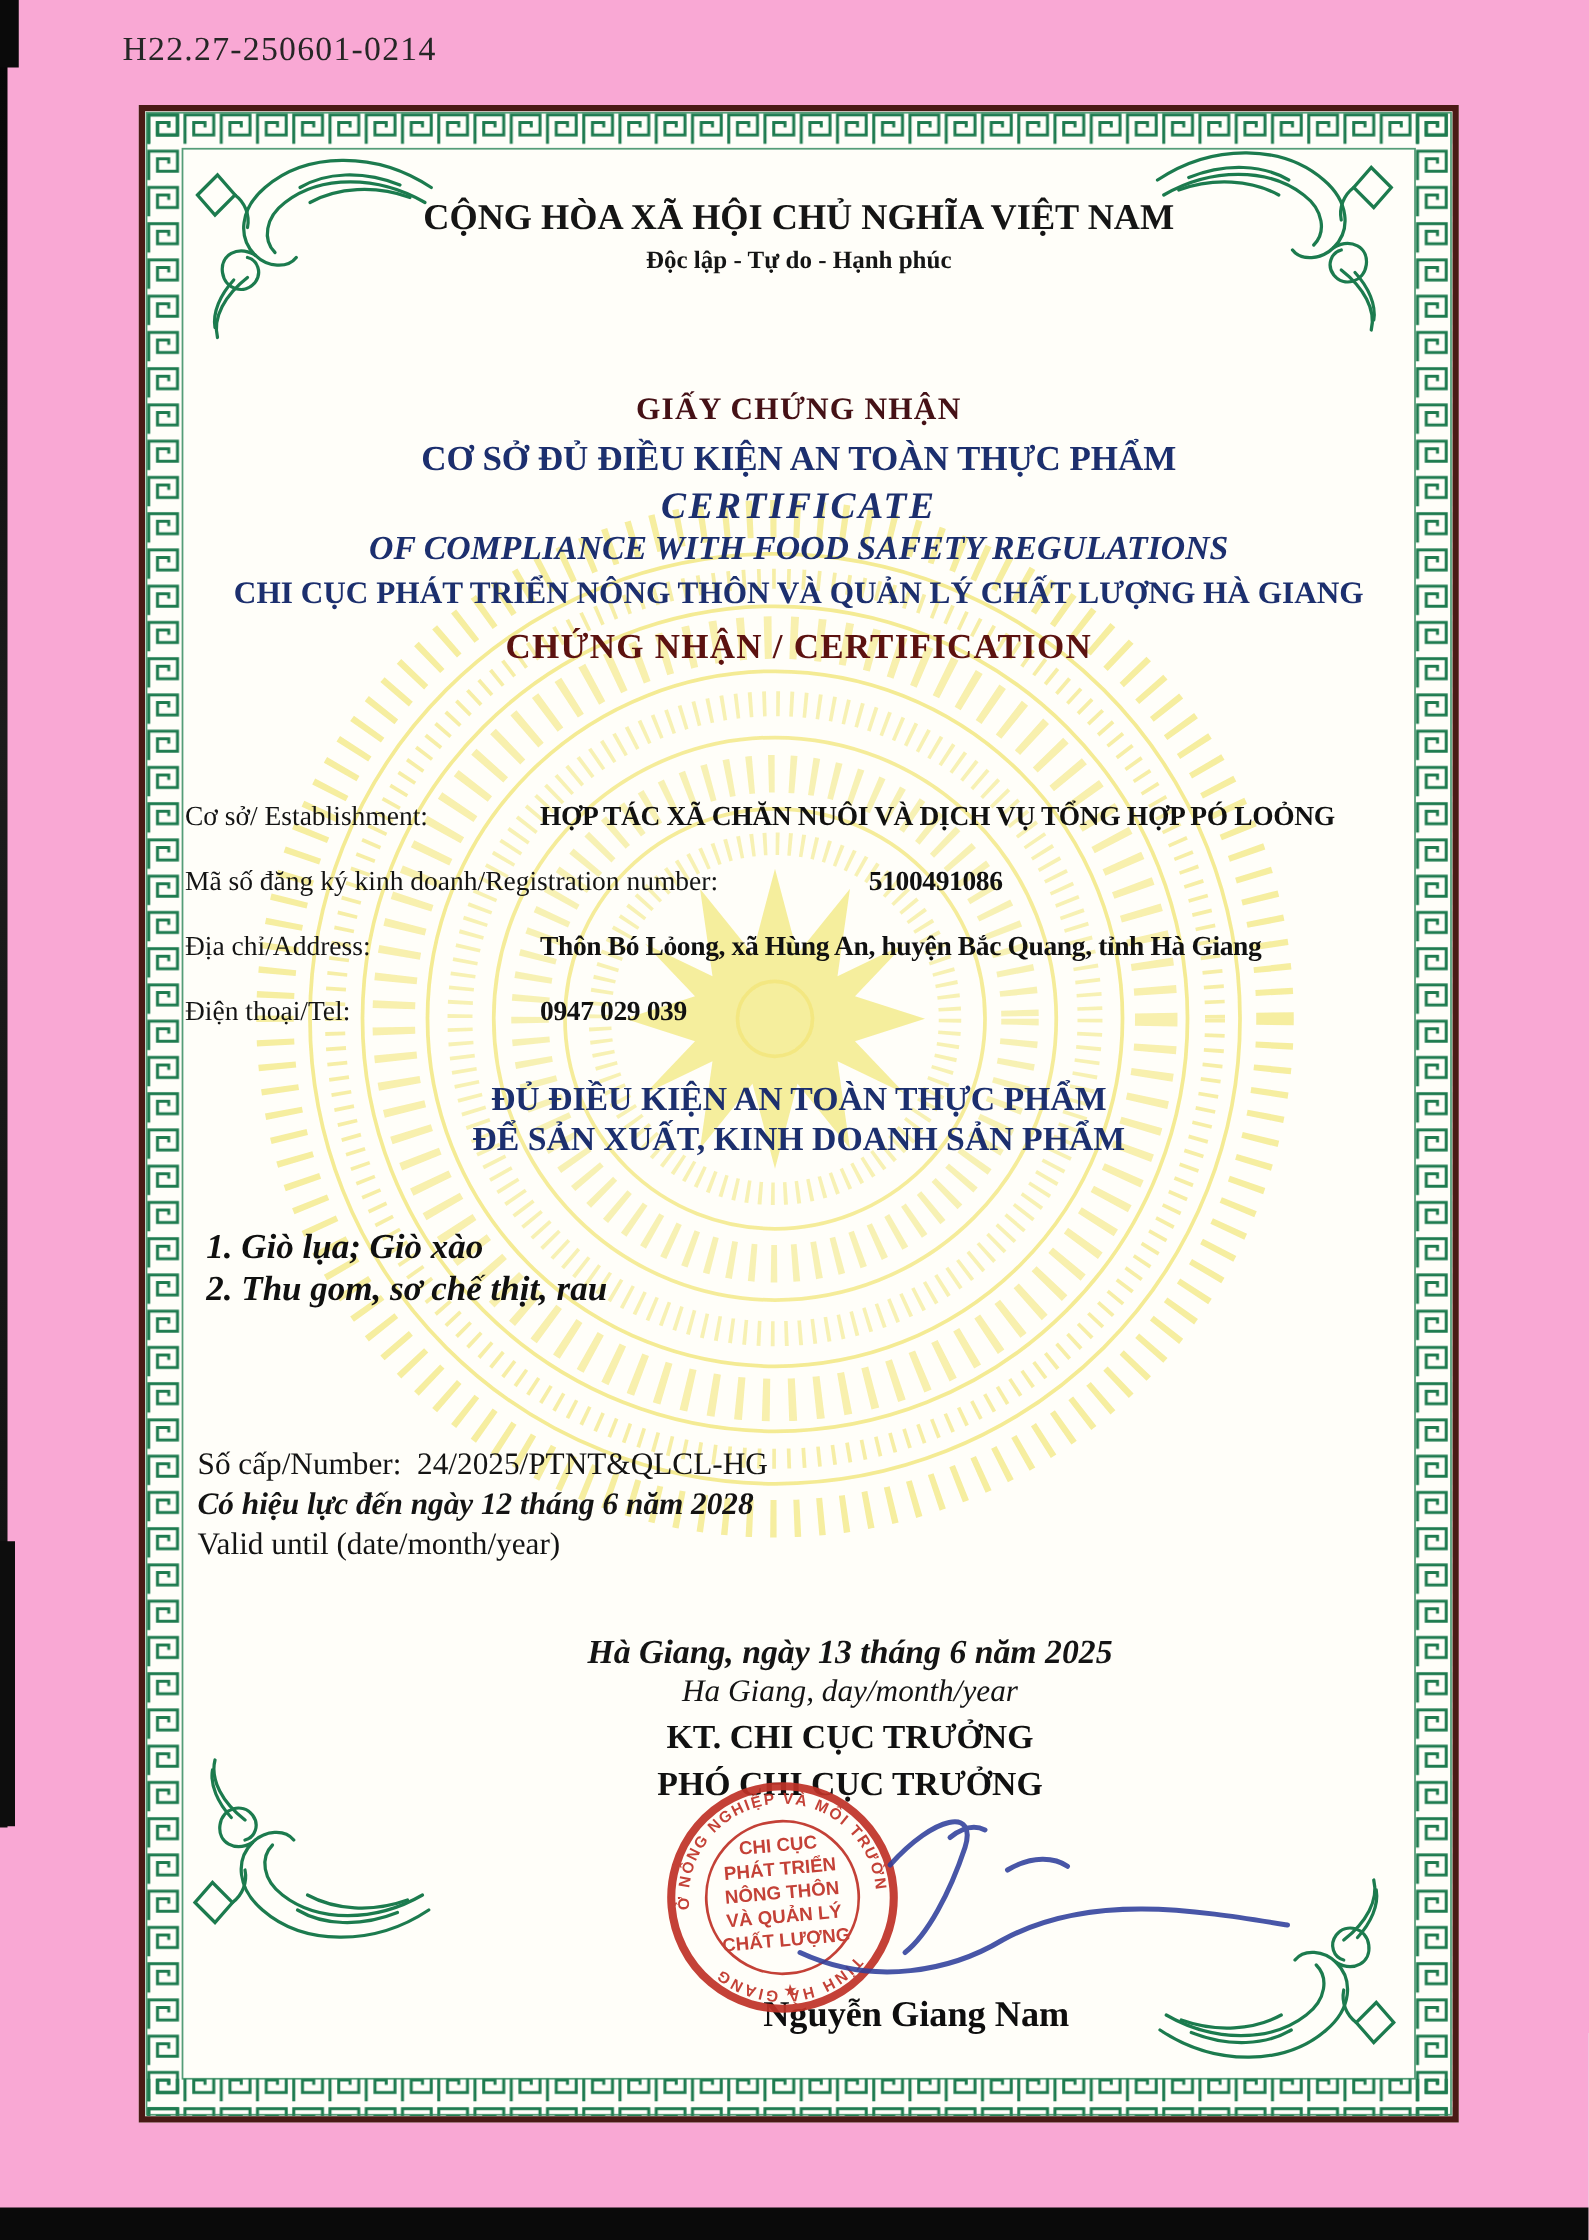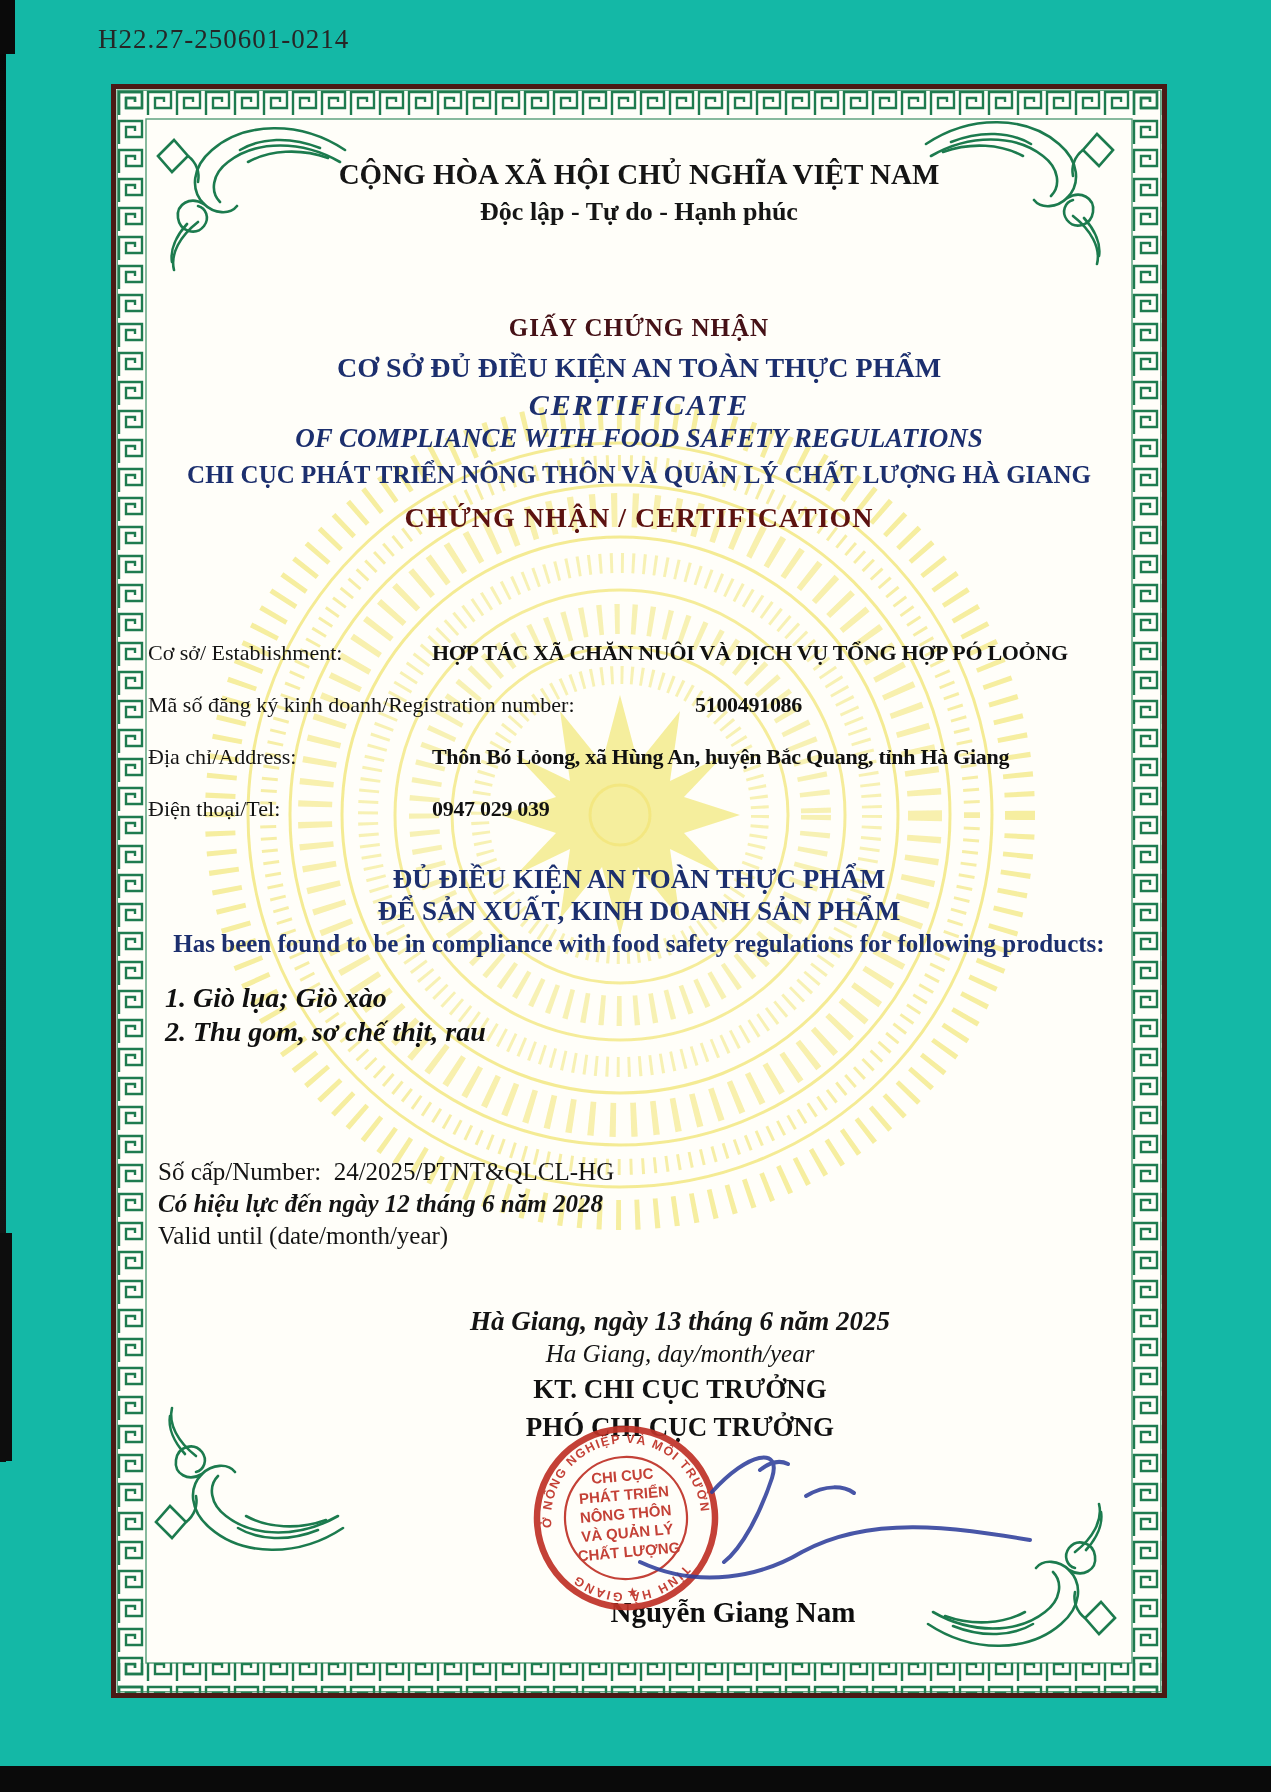--- a/index.html
+++ b/index.html
@@ -1,33 +1,33 @@
 <!DOCTYPE html>
 <html><head>
 <meta charset="utf-8">
 <style>
   html,body{margin:0;padding:0;background:#e8e8e8;}
-  .page{position:relative;width:1271px;height:1792px;background:#14b8a6;overflow:hidden;
+  .page{position:relative;width:1271px;height:1792px;background:#f9a8d4;overflow:hidden;
         font-family:"Liberation Serif",serif;color:#1a1a1a;}
   
   .edge-left{position:absolute;left:0;top:0;width:6px;height:1462px;background:linear-gradient(180deg,#050505,#1c1c1c 40%,#101010);}
   .edge-left-top{position:absolute;left:0;top:0;width:15px;height:54px;background:#0a0a0a;}
   .edge-left-mid{position:absolute;left:0;top:1233px;width:12px;height:228px;background:#0d0d0d;}
   .edge-bottom{position:absolute;left:0;top:1766px;width:1271px;height:26px;background:#0a0a0a;}
   .photo-code{position:absolute;left:98px;top:24px;font-size:27px;letter-spacing:1px;color:#262626;}
 
   
   .cert{position:absolute;left:111px;top:84px;width:1046px;height:1604px;
         border:5px solid #4a1a15;background:#fffef9;overflow:hidden;}
   .cert svg.deco{position:absolute;left:0;top:0;}
 
   
   .cline{position:absolute;left:111px;width:1056px;text-align:center;white-space:nowrap;}
   .t-nat   {top:158px;font-size:29px;font-weight:bold;color:#151515;}
-  .t-motto {top:197px;font-size:26px;font-weight:bold;color:#151515;}
+  .t-motto {top:197px;font-size:20px;font-weight:bold;color:#151515;}
   .t-vimain{top:314px;font-size:25px;font-weight:bold;letter-spacing:1px;color:#451116;}
   .t-visub {top:352px;font-size:28px;font-weight:bold;color:#1c2f6e;}
   .t-enmain{top:388px;font-size:30px;font-weight:bold;font-style:italic;letter-spacing:2px;color:#1c2f6e;}
   .t-ensub {top:423px;font-size:27px;font-weight:bold;font-style:italic;color:#1c2f6e;}
   .t-auth  {top:461px;font-size:25px;font-weight:bold;color:#1c2f6e;}
   .t-cert  {top:502px;font-size:28px;font-weight:bold;letter-spacing:1px;color:#5c1210;}
 
   .frow{position:absolute;left:148px;width:980px;height:34px;font-size:22px;white-space:nowrap;}
   .frow .lab{color:#141414;}
   .frow .val{position:absolute;top:0;font-weight:bold;color:#111;letter-spacing:-0.3px;}
@@ -148,21 +148,20 @@
     <span class="lab">Địa chỉ/Address:</span>
     <span class="val v-tab">Thôn Bó Lỏong, xã Hùng An, huyện Bắc Quang, tỉnh Hà Giang</span>
   </div>
   <div class="frow r4">
     <span class="lab">Điện thoại/Tel:</span>
     <span class="val v-tab">0947 029 039</span>
   </div>
 
   <div class="cline t-comp1">ĐỦ ĐIỀU KIỆN AN TOÀN THỰC PHẨM</div>
   <div class="cline t-comp2">ĐỂ SẢN XUẤT, KINH DOANH SẢN PHẨM</div>
-  <div class="cline t-comp3">Has been found to be in compliance with food safety regulations for following products:</div>
 
   <div class="product p1">1. Giò lụa; Giò xào</div>
   <div class="product p2">2. Thu gom, sơ chế thịt, rau</div>
 
   <div class="issue i1">
     <span>Số cấp/Number:</span>&nbsp;
     <span>24/2025/PTNT&amp;QLCL-HG</span>
   </div>
   <div class="issue i2">Có hiệu lực đến ngày 12 tháng 6 năm 2028</div>
   <div class="issue i3">Valid until (date/month/year)</div>

